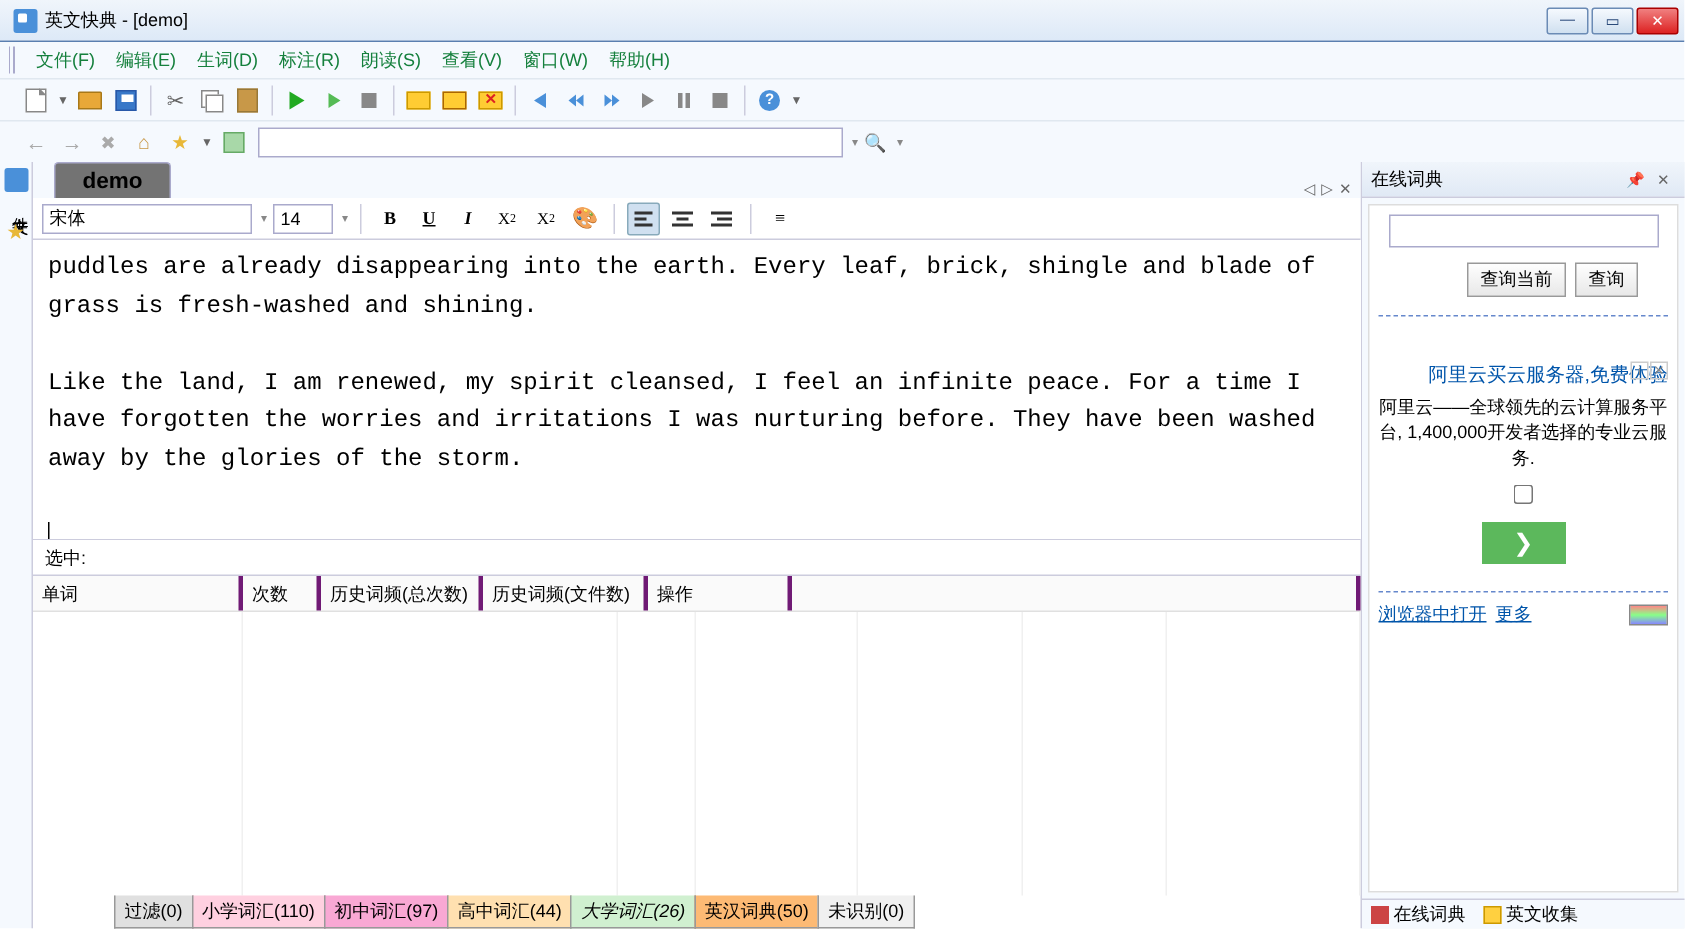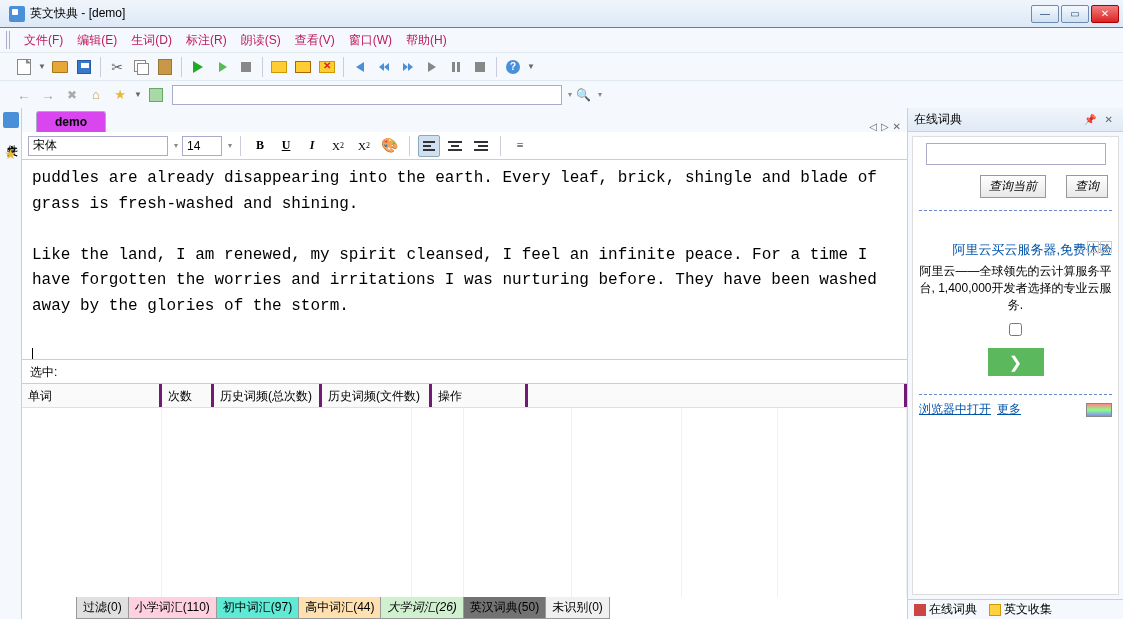--- a/index.html
+++ b/index.html
@@ -10,21 +10,21 @@
 .titlebar .app-icon { width: 16px; height: 16px; background: #4a90d9; border-radius: 2px; margin: 0 5px; display:inline-block; position:relative; }
 .titlebar .app-icon::after{content:"";position:absolute;left:3px;top:3px;width:6px;height:6px;background:#fff;border-radius:1px;}
 .titlebar .title { flex: 1; color: #000; font-size: 12px; }
 .winbtns { display: flex; gap: 2px; }
 .winbtn { width: 28px; height: 18px; border: 1px solid #6b8bb5; border-radius: 2px; background: linear-gradient(#f5f9fe,#d0e0f0); display:flex;align-items:center;justify-content:center; font-family: Arial; font-size:10px; color:#2a4a7a; cursor:default;}
 .winbtn.close { background: linear-gradient(#f08080,#d22); color:#fff; border-color:#a00;}
 
 
 .menubar { height: 24px; background: #f5f9fe; display: flex; align-items: center; padding: 0 6px; gap: 2px; }
 .menubar .grip { width:6px; height:18px; background: repeating-linear-gradient(90deg,#aac 0 1px,transparent 1px 3px); margin-right:4px;}
-.menu-item { padding: 2px 6px; color: #be185d; cursor: default; }
+.menu-item { padding: 2px 6px; color: #15803d; cursor: default; }
 
 
 .toolbar { height: 28px; background: #f5f9fe; display: flex; align-items: center; padding: 2px 6px; border-top:1px solid #e0e8f0;}
 .tool-btn { width: 22px; height: 22px; margin: 0 1px; display:flex; align-items:center; justify-content:center; cursor:default; border-radius:2px;}
 .tool-sep { width:1px; height:20px; background:#ccd; margin:0 4px;}
 .icon-new{width:14px;height:16px;border:1px solid #888;background:#fff;position:relative;}
 .icon-new::after{content:"";position:absolute;right:-1px;top:-1px;width:5px;height:5px;background:#888;clip-path:polygon(0 0,100% 100%,0 100%);}
 .icon-open{width:16px;height:12px;background:#e8a838;border-radius:1px 1px 0 0;position:relative;border:1px solid #a87818;}
 .icon-save{width:14px;height:14px;background:#3878c8;border:1px solid #2858a8;position:relative;}
 .icon-save::after{content:"";position:absolute;left:3px;top:2px;width:8px;height:5px;background:#fff;}
@@ -56,21 +56,21 @@
 
 
 .main { display: flex; height: 511px; }
 .left-strip{width:22px;background:#f5f9fe;border-right:1px solid #ccd;display:flex;flex-direction:column;align-items:center;padding-top:2px;}
 .left-strip .vtab{width:18px;padding:6px 0;writing-mode:vertical-rl;font-size:11px;cursor:default;}
 .left-strip .ico-small{width:16px;height:16px;margin:2px 0;background:#4a90d9;border-radius:2px;}
 .left-strip .star-small{color:#e8b838;font-size:14px;margin-top:4px;}
 
 .center{flex:1;display:flex;flex-direction:column;background:#fff;border-right:1px solid #ccd;}
 .tabs{height:24px;background:#f5f9fe;display:flex;align-items:flex-end;padding-left:14px;position:relative;}
-.tab{padding:3px 18px;border:1px solid #aac;border-bottom:none;background:#d946ef;border-radius:3px 3px 0 0;font-weight:bold;font-size:12px;}
+.tab{padding:3px 18px;border:1px solid #aac;border-bottom:none;background:#737373;border-radius:3px 3px 0 0;font-weight:bold;font-size:15px;}
 .tabs .nav-arrows{margin-left:auto;margin-right:6px;display:flex;gap:4px;font-size:10px;color:#666;align-items:center;}
 .tabs .nav-arrows span{cursor:default;}
 
 .format-bar{height:28px;border-bottom:1px solid #ccd;display:flex;align-items:center;padding:0 6px;gap:4px;background:#fff;}
 .font-sel{width:140px;height:20px;border:1px solid #aac;padding:0 4px;font-size:12px;display:flex;align-items:center;}
 .size-sel{width:40px;height:20px;border:1px solid #aac;padding:0 4px;font-size:12px;display:flex;align-items:center;}
 .fmt-btn{width:22px;height:22px;display:flex;align-items:center;justify-content:center;font-family:"Times New Roman",serif;cursor:default;border-radius:2px;}
 .align-btn{width:22px;height:22px;display:flex;flex-direction:column;justify-content:center;gap:2px;padding:4px;cursor:default;border-radius:2px;}
 .align-btn.active{background:#d0e0f0;border:1px solid #8ab;}
 .align-line{height:2px;background:#333;}
@@ -82,33 +82,33 @@
 .table-hdr{height:24px;display:flex;border-bottom:1px solid #e0e0e0;background:#fafafa;}
 .table-hdr .col{border-right:3px solid #701a75;padding:4px 6px;font-size:12px;}
 .table-body{flex:1;display:flex;}
 .table-body .col{border-right:1px solid #f0f0f0;}
 .c1{width:140px;}.c2{width:250px;}.c3{width:52px;}.c4{width:108px;}.c5{width:110px;}.c6{width:96px;}.c7{flex:1;}
 
 .bottom-tabs{height:22px;display:flex;padding-left:54px;align-items:flex-start;}
 .btab{padding:2px 6px;font-size:12px;border:1px solid #999;border-top:none;margin-right:-1px;cursor:default;}
 .btab.c-gray{background:#e0e0e0;}
 .btab.c-pink{background:#ffd0e0;}
-.btab.c-yellow{background:#5eead4;}
+.btab.c-yellow{background:#f9a8d4;}
 .btab.c-orange{background:#ffe0b0;}
 .btab.c-green{background:#d0f0d0;font-style:italic;}
-.btab.c-blue{background:#737373;}
+.btab.c-blue{background:#fdba74;}
 .btab.c-lgray{background:#f0f0f0;}
 
 .right-panel{width:215px;display:flex;flex-direction:column;background:#f5f9fe;}
 .rp-title{height:24px;display:flex;align-items:center;padding:0 6px;font-size:12px;background:linear-gradient(#f0f5fb,#e0e9f5);border-bottom:1px solid #ccd;}
 .rp-title .rp-txt{flex:1;}
 .rp-title .pin{font-size:10px;color:#666;margin:0 4px;cursor:default;}
 .rp-body{flex:1;background:#fff;margin:4px;border:1px solid #ddd;padding:6px;display:flex;flex-direction:column;align-items:center;overflow:hidden;}
 .rp-search{width:180px;height:22px;border:1px solid #aac;margin-bottom:10px;}
-.rp-btns{display:flex;gap:20px;margin-bottom:8px;align-self:flex-end;margin-right:4px;font-style:italic;}
+.rp-btns{display:flex;gap:6px;margin-bottom:8px;align-self:flex-end;margin-right:20px;}
 .rp-btn{padding:2px 8px;border:1px solid #999;background:linear-gradient(#fefefe,#e8e8e8);font-size:12px;cursor:default;}
 .rp-dash{width:100%;border-top:1px dashed #68c;margin:4px 0 30px 0;}
 .rp-ad-title{color:#05a;font-size:13px;text-align:right;position:relative;width:100%;}
 .rp-ad-close{position:absolute;right:0;top:0;font-size:9px;color:#888;display:flex;gap:1px;}
 .rp-ad-close span{width:12px;height:12px;border:1px solid #ccc;display:flex;align-items:center;justify-content:center;}
 .rp-ad-desc{font-size:12px;text-align:center;margin:4px 0;line-height:1.4;}
 .rp-check{margin:6px 0;}
 .rp-go{width:56px;height:28px;background:#5cb85c;color:#fff;display:flex;align-items:center;justify-content:center;font-size:16px;margin:6px 0 18px 0;cursor:default;}
 .rp-links{width:100%;font-size:12px;display:flex;align-items:center;gap:6px;border-top:1px dashed #68c;padding-top:6px;}
 .rp-links a{color:#05a;text-decoration:underline;cursor:default;}

